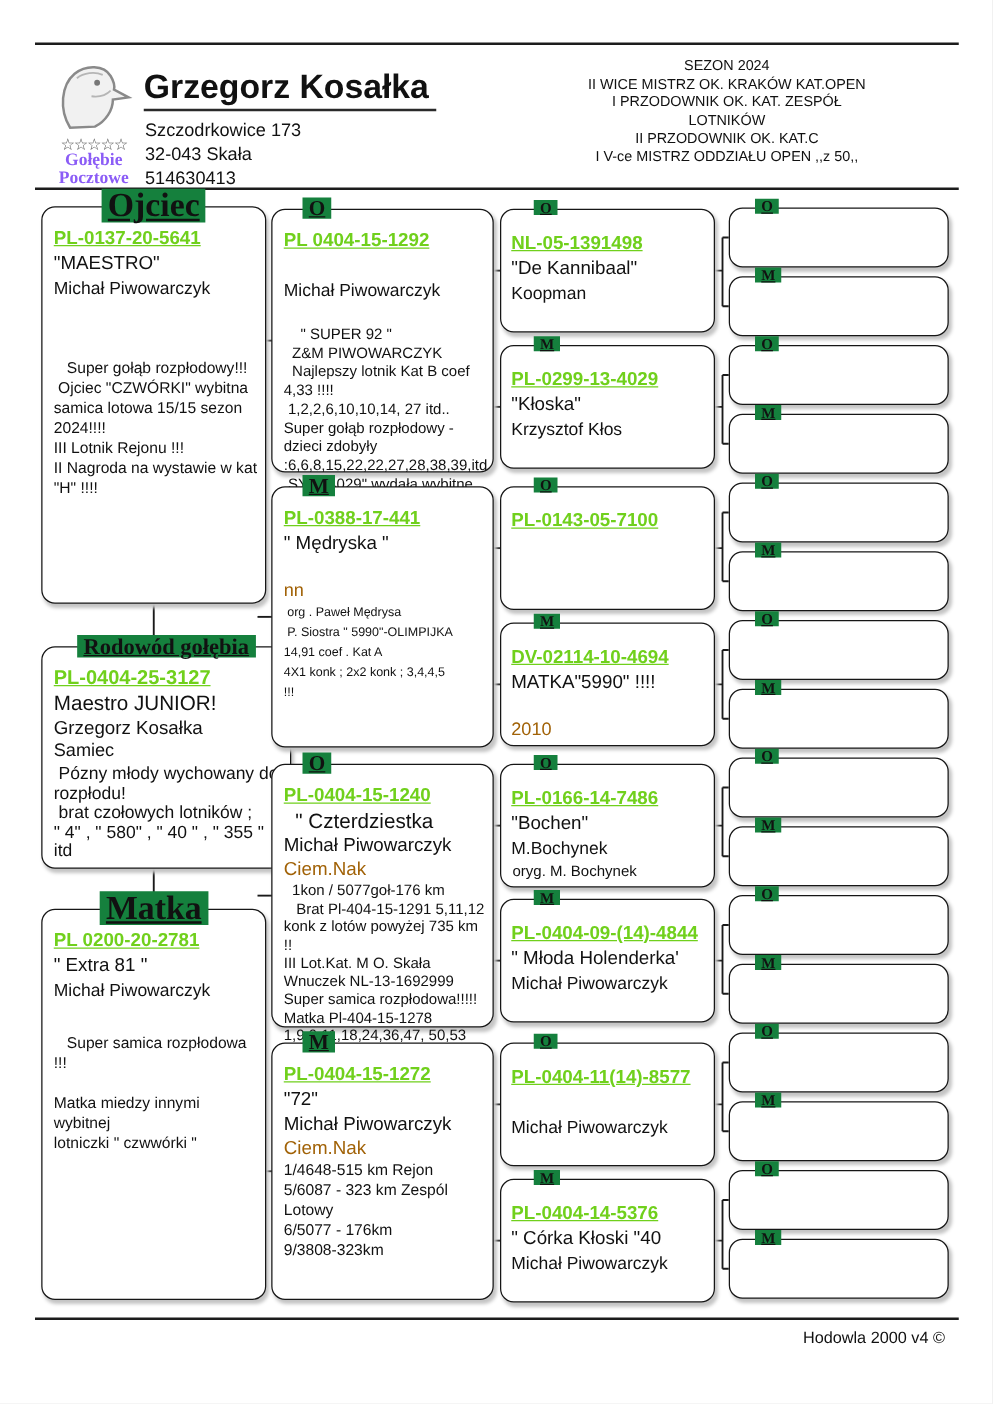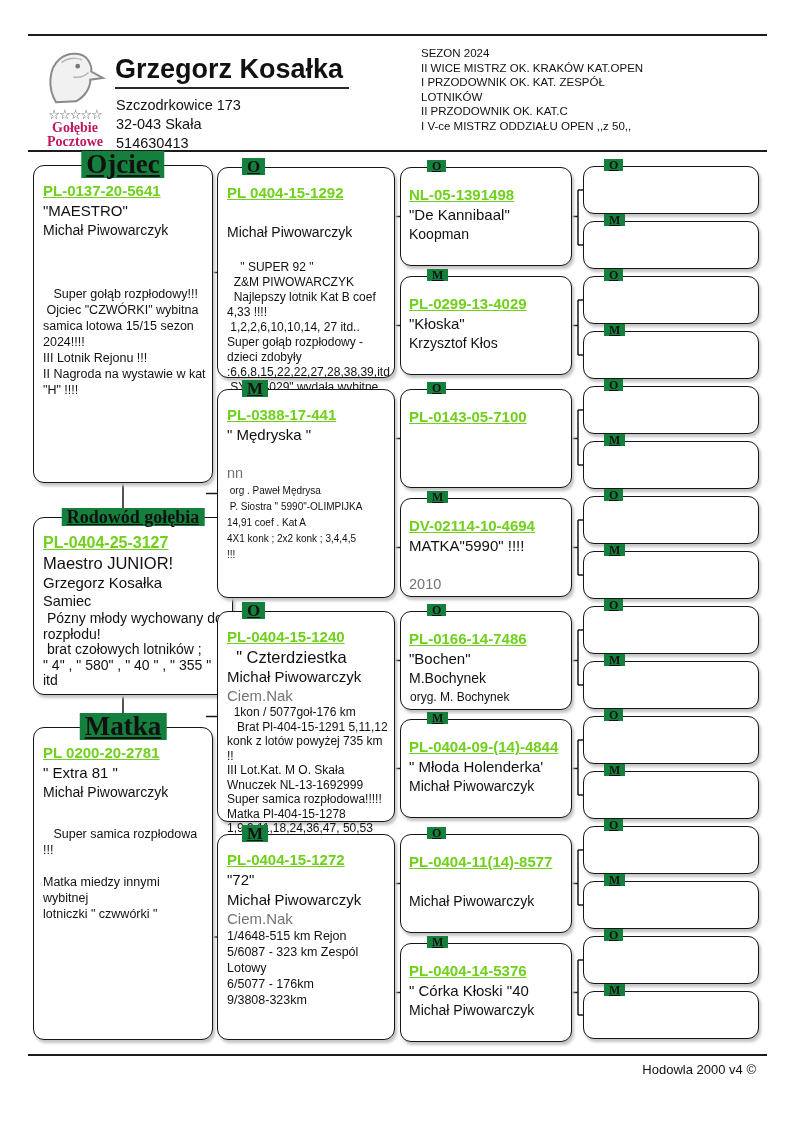--- a/index.html
+++ b/index.html
@@ -2,25 +2,25 @@
 <html><head>
 <meta charset="utf-8">
 <style>
   html,body{margin:0;padding:0;background:#e8e8e8;}
   .page{position:relative;width:794px;height:1123px;background:#ffffff;margin:0 auto;
         font-family:"Liberation Sans",sans-serif;color:#111;overflow:hidden;}
   .rule{position:absolute;left:28px;width:739px;background:#1c1c1c;}
   
   .logo{position:absolute;left:36px;top:50px;width:78px;text-align:center;color:#6e6e6e;}
   .logo .stars{font-size:13px;letter-spacing:-1px;color:#555;line-height:13px;}
-  .logo .brand{font-family:"Liberation Serif",serif;font-weight:bold;font-size:14px;line-height:14px;color:#be185d;}
+  .logo .brand{font-family:"Liberation Serif",serif;font-weight:bold;font-size:14px;line-height:14px;color:#8b5cf6;}
   .fancier-name{position:absolute;left:115px;top:54px;font-size:27px;font-weight:bold;
         border-bottom:2px solid #2a2a2a;padding:0 6px 2px 0;}
   .address{position:absolute;left:116px;top:96px;font-size:14.5px;line-height:19px;}
-  .achievements{position:absolute;right:28px;top:46px;width:345px;text-align:left;
+  .achievements{position:absolute;right:40px;top:46px;width:345px;text-align:center;
         font-size:11.5px;line-height:14.6px;}
   .footer{position:absolute;right:38px;top:1062px;font-size:13px;}
   
   .connectors{position:absolute;left:0;top:0;z-index:0;}
   
   .pbox{position:absolute;background:#fff;border:1.5px solid #161616;border-radius:11px;
         box-shadow:2px 3px 3px #c4c4c4;z-index:1;box-sizing:border-box;}
   .plabel{position:absolute;background:#15803d;padding:0 5px;font-family:"Liberation Serif",serif;
         font-weight:bold;line-height:1;white-space:nowrap;text-decoration:underline;}
   .label-big{font-size:27px;top:-15px;left:50%;transform:translateX(-50%);}
@@ -28,21 +28,21 @@
   .label-om2{font-size:17px;top:-10px;left:24px;}
   .label-om3{font-size:12px;top:-8px;left:26px;}
   .label-om4{font-size:12px;top:-8px;left:20px;}
   .inner{padding:15px 5px 4px 9px;}
   .inner3{padding:17px 5px 4px 8px;}
   .ring{color:#70d01c;font-weight:bold;font-size:15px;line-height:20px;white-space:nowrap;text-decoration:underline;}
   .ring-lg{font-size:16px;}
   .pname{font-size:15px;line-height:20px;min-height:20px;white-space:pre-wrap;}
   .pname-lg{font-size:16.5px;}
   .owner{font-size:14px;line-height:19px;min-height:19px;}
-  .strain{color:#737373;font-size:14.5px;line-height:19px;}
+  .strain{color:#a16207;font-size:14.5px;line-height:19px;}
   .sexline{font-size:14.5px;line-height:19px;}
   .desc{font-size:12px;line-height:15px;white-space:pre-wrap;}
   .note{position:absolute;left:9px;bottom:5px;font-size:12px;}
 </style>
 </head>
 <body>
 
 <div class="page">
 
   <div class="rule" style="top:34px;height:2px;"></div>

